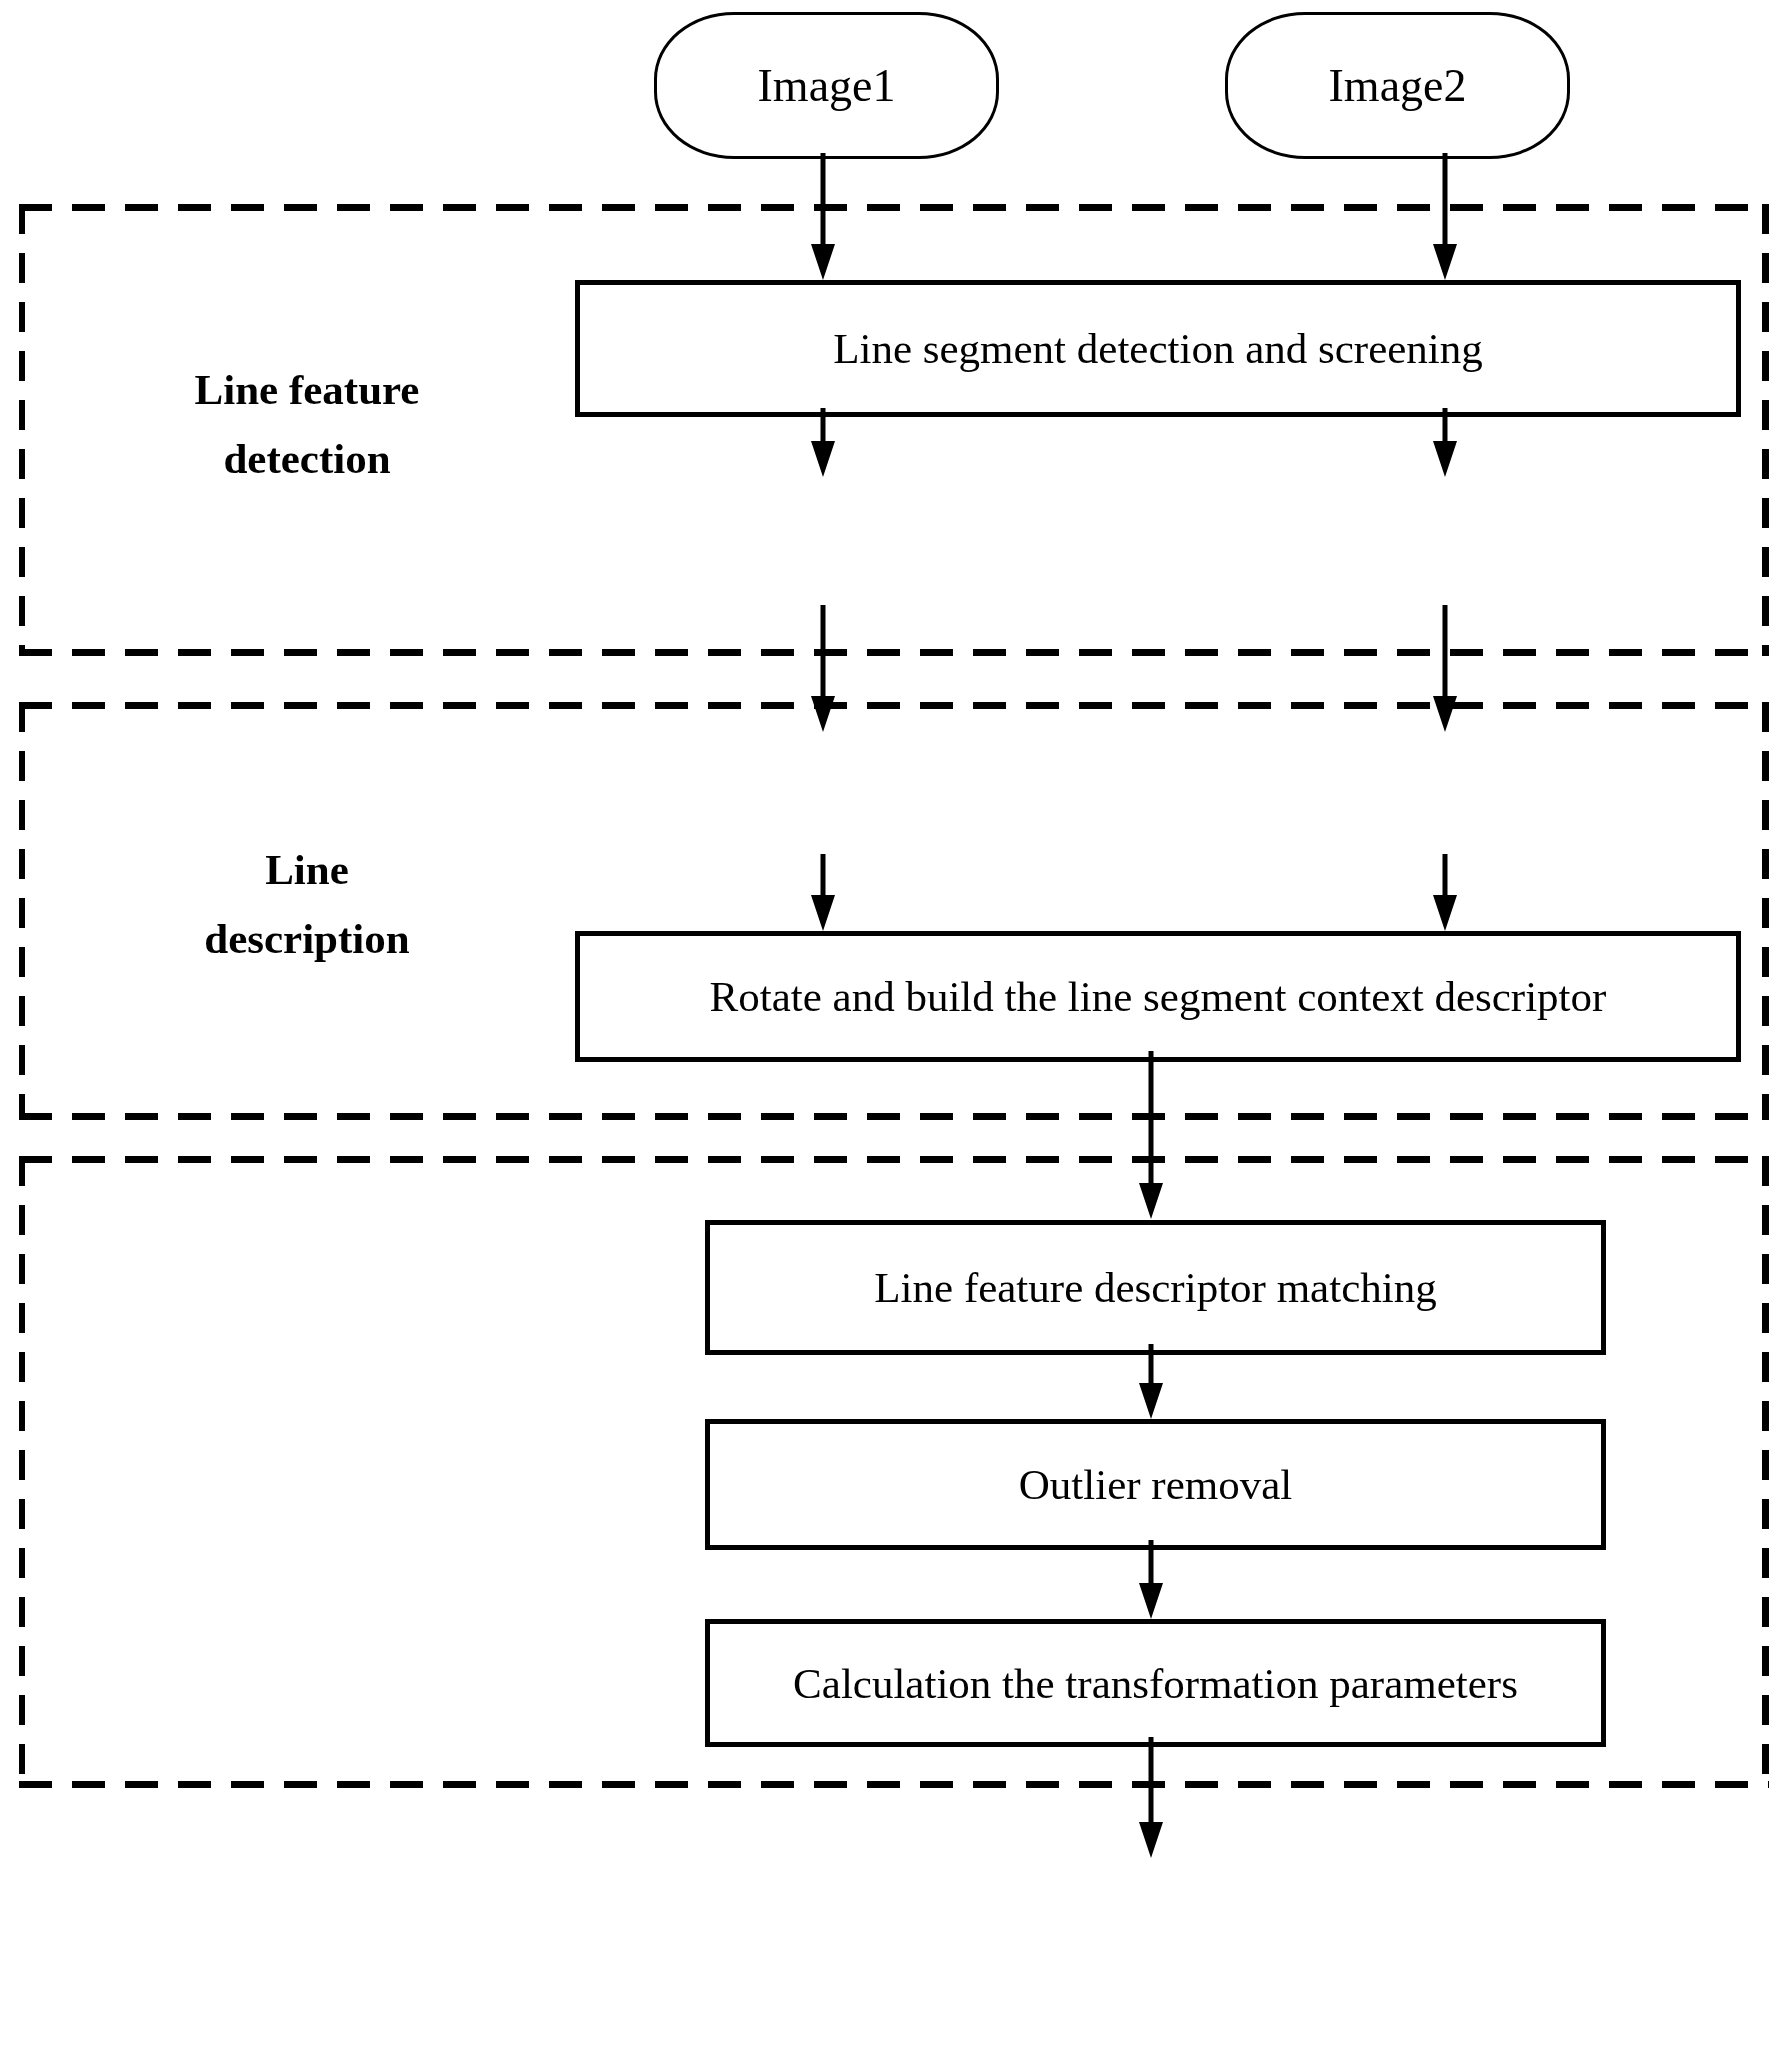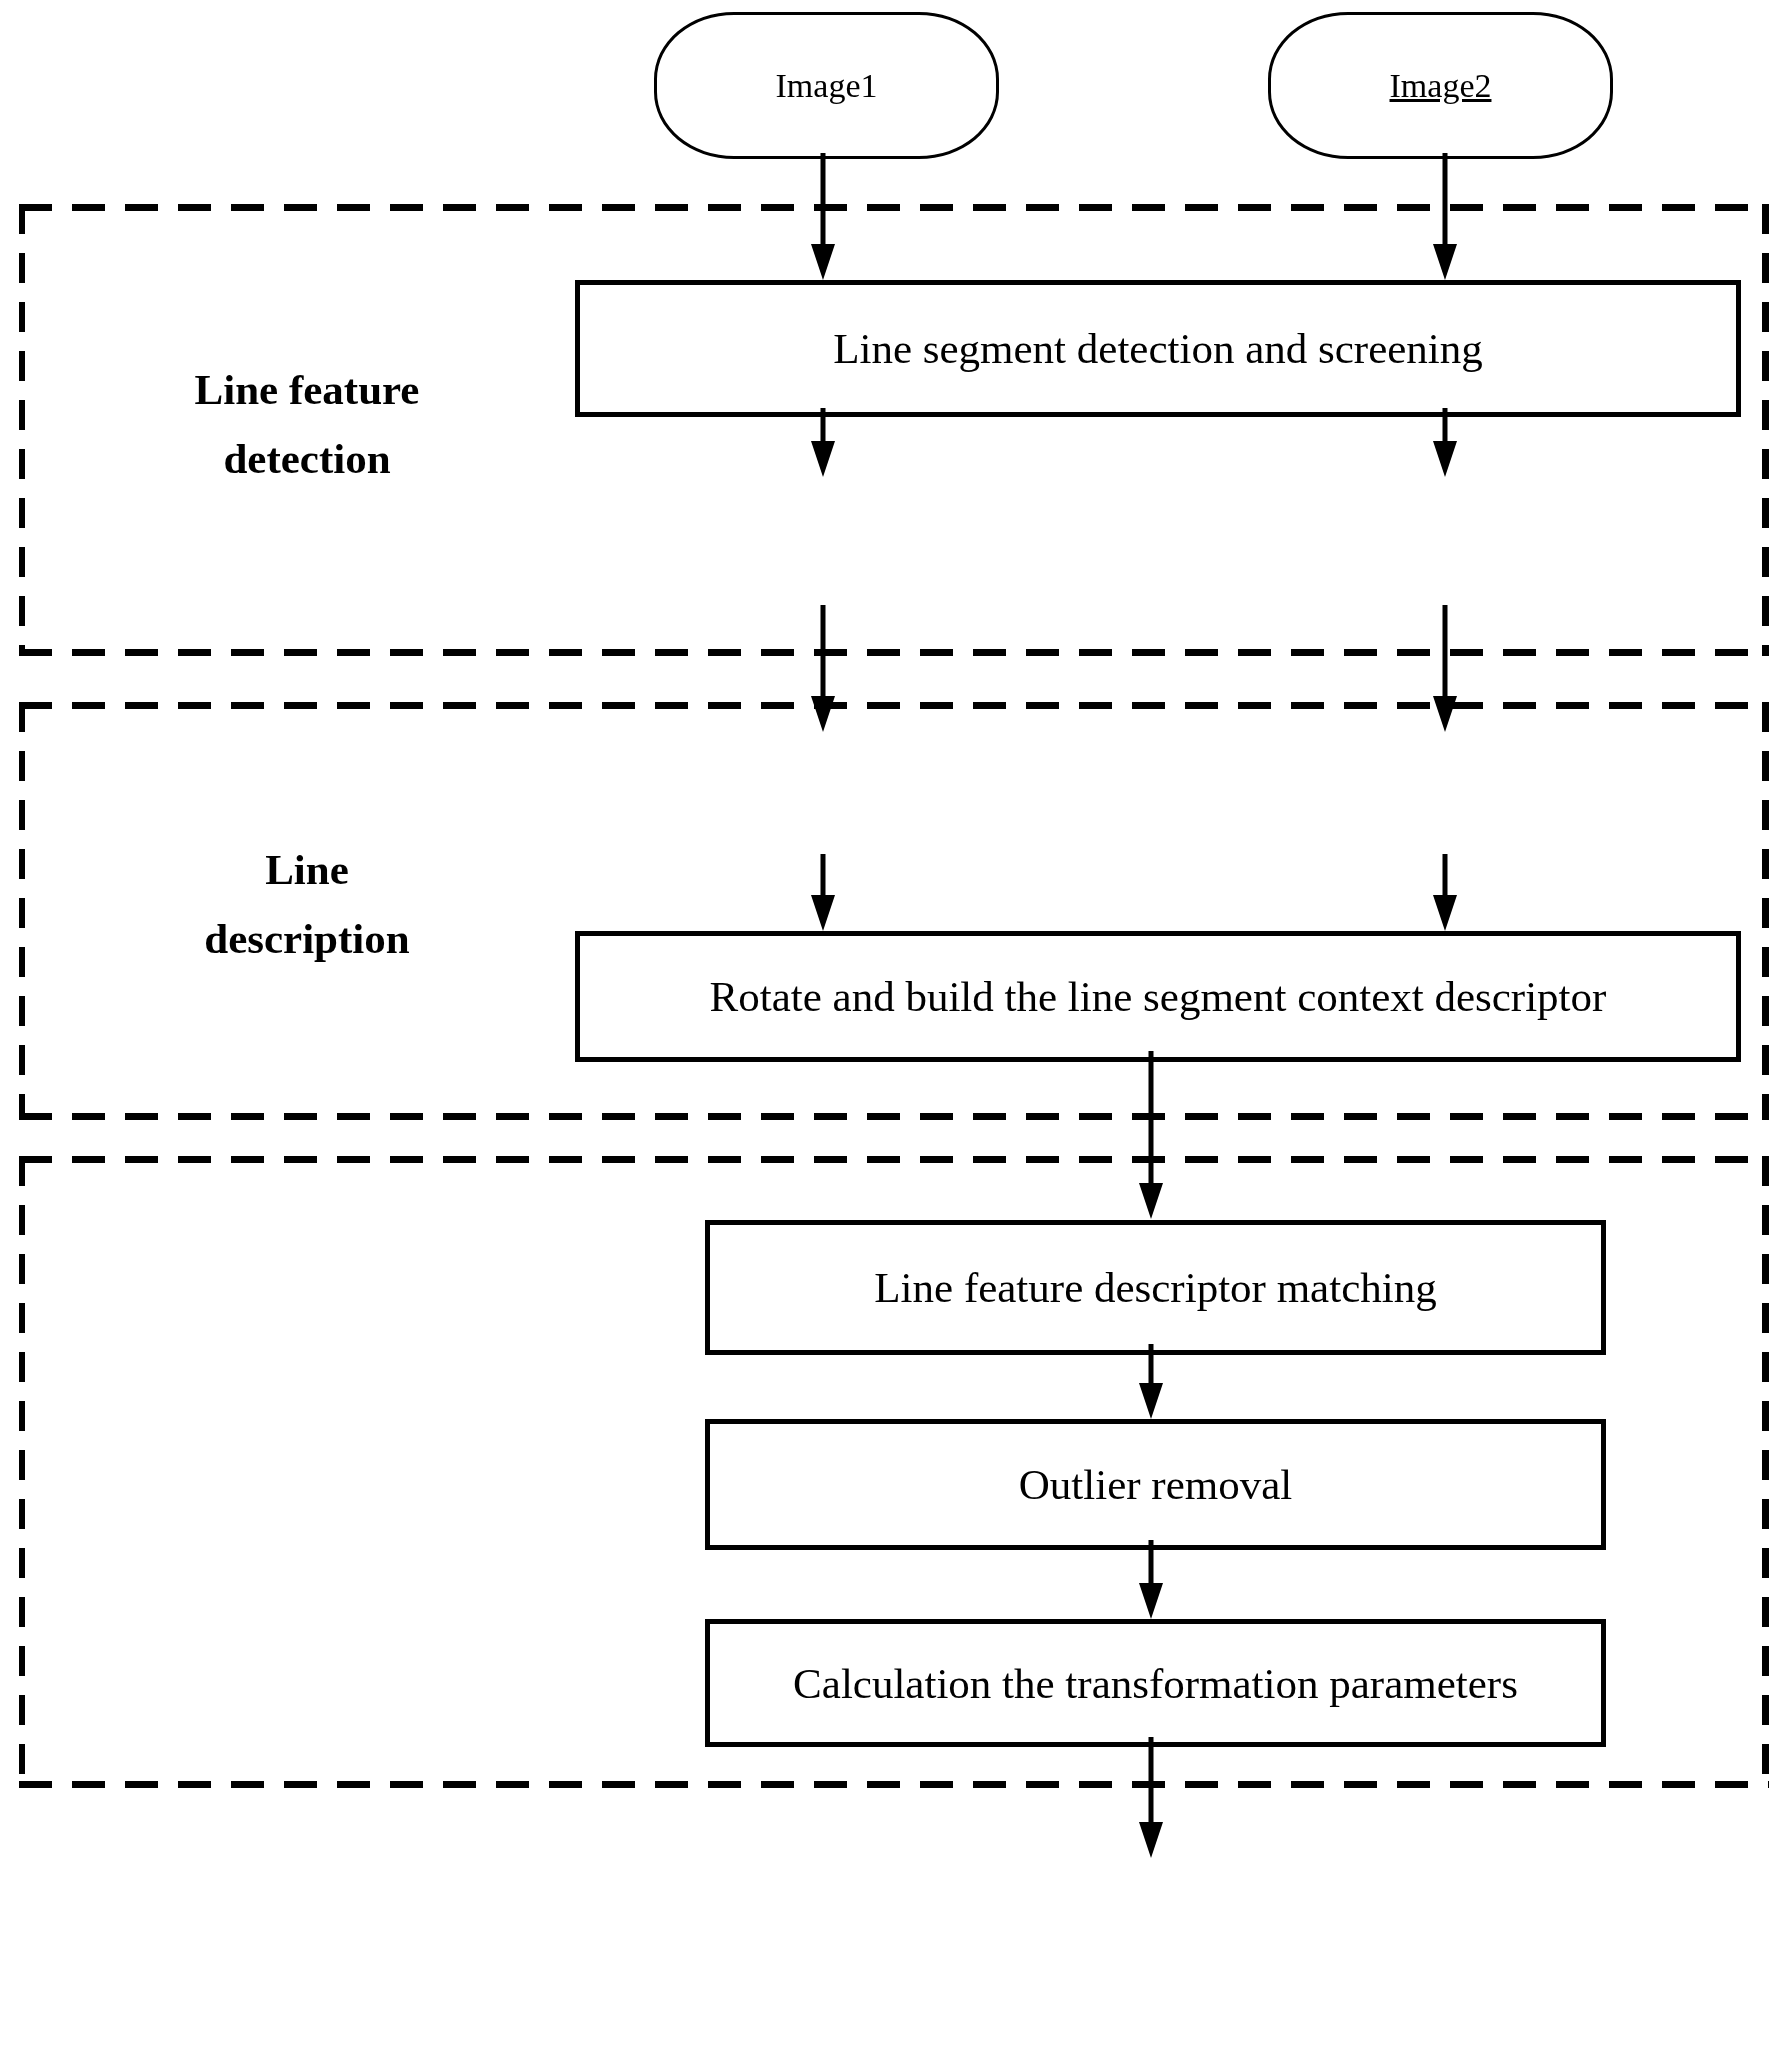--- a/index.html
+++ b/index.html
@@ -20,21 +20,21 @@
   
   .stadium {
     position: absolute;
     border: 3.1px solid #000;
     border-radius: 80px / 67px;
     background: #fff;
     display: flex;
     align-items: center;
     justify-content: center;
     text-align: center;
-    font-size: 34px;
+    font-size: 46px;
     white-space: pre-line;
     line-height: 1.65;
     z-index: 3;
   }
   .stadium.bottom {
     border-radius: 105px / 93px;
     font-size: 45px;
   }
 
   
@@ -104,21 +104,21 @@
   }
 </style>
 </head>
 <body>
 
 <div class="canvas">
 
   <div class="stadium" style="left:654px; top:12.4px; width:339px; height:141px;">
     <span>Image1</span>
   </div>
-  <div class="stadium" style="left:1268px; top:12.4px; width:339px; height:141px;text-decoration:underline;">
+  <div class="stadium" style="left:1225px; top:12.4px; width:339px; height:141px;">
     <span>Image2</span>
   </div>
 
   <div class="dash-h" style="left:18.6px; top:204px;  width:1750px;"></div>
   <div class="dash-h" style="left:18.6px; top:649px; width:1750px;"></div>
   <div class="dash-v" style="left:18.6px;   top:204px; height:452px;"></div>
   <div class="dash-v" style="left:1762px; top:204px; height:452px;"></div>
   <div class="section-label" style="left:103px; top:356px; width:408px;">Line feature
 detection</div>
 

